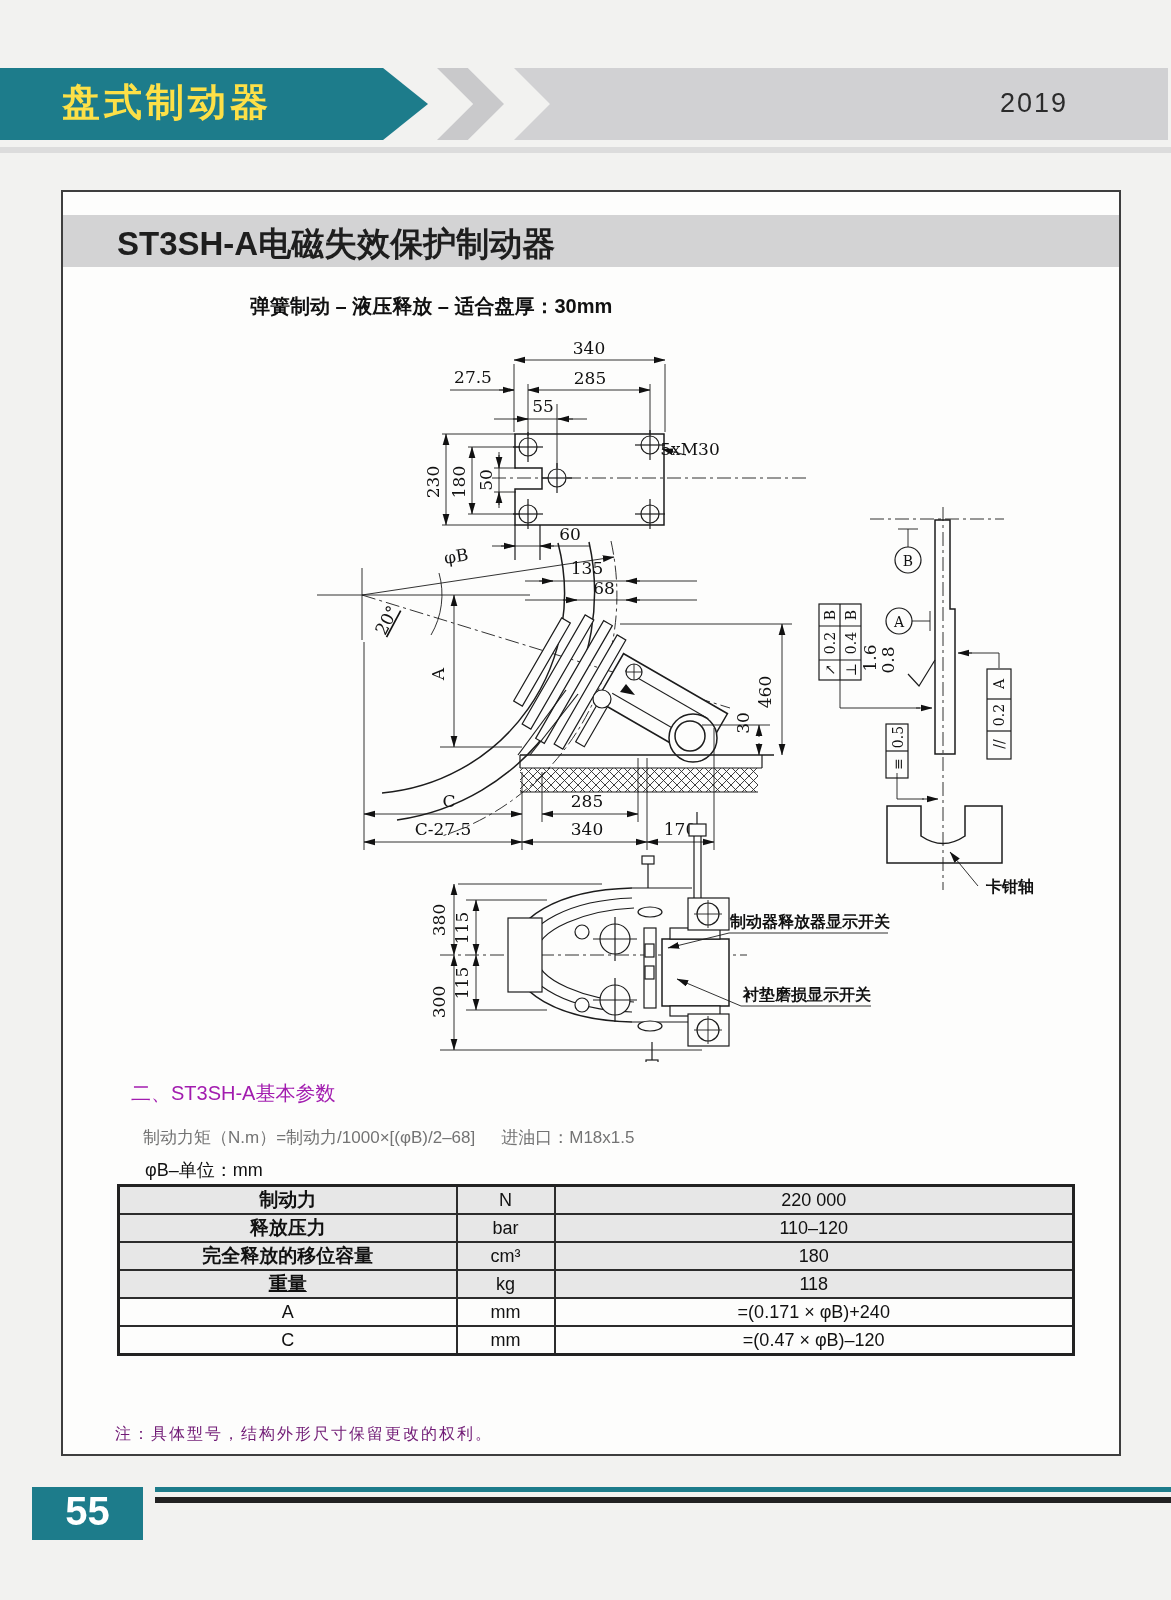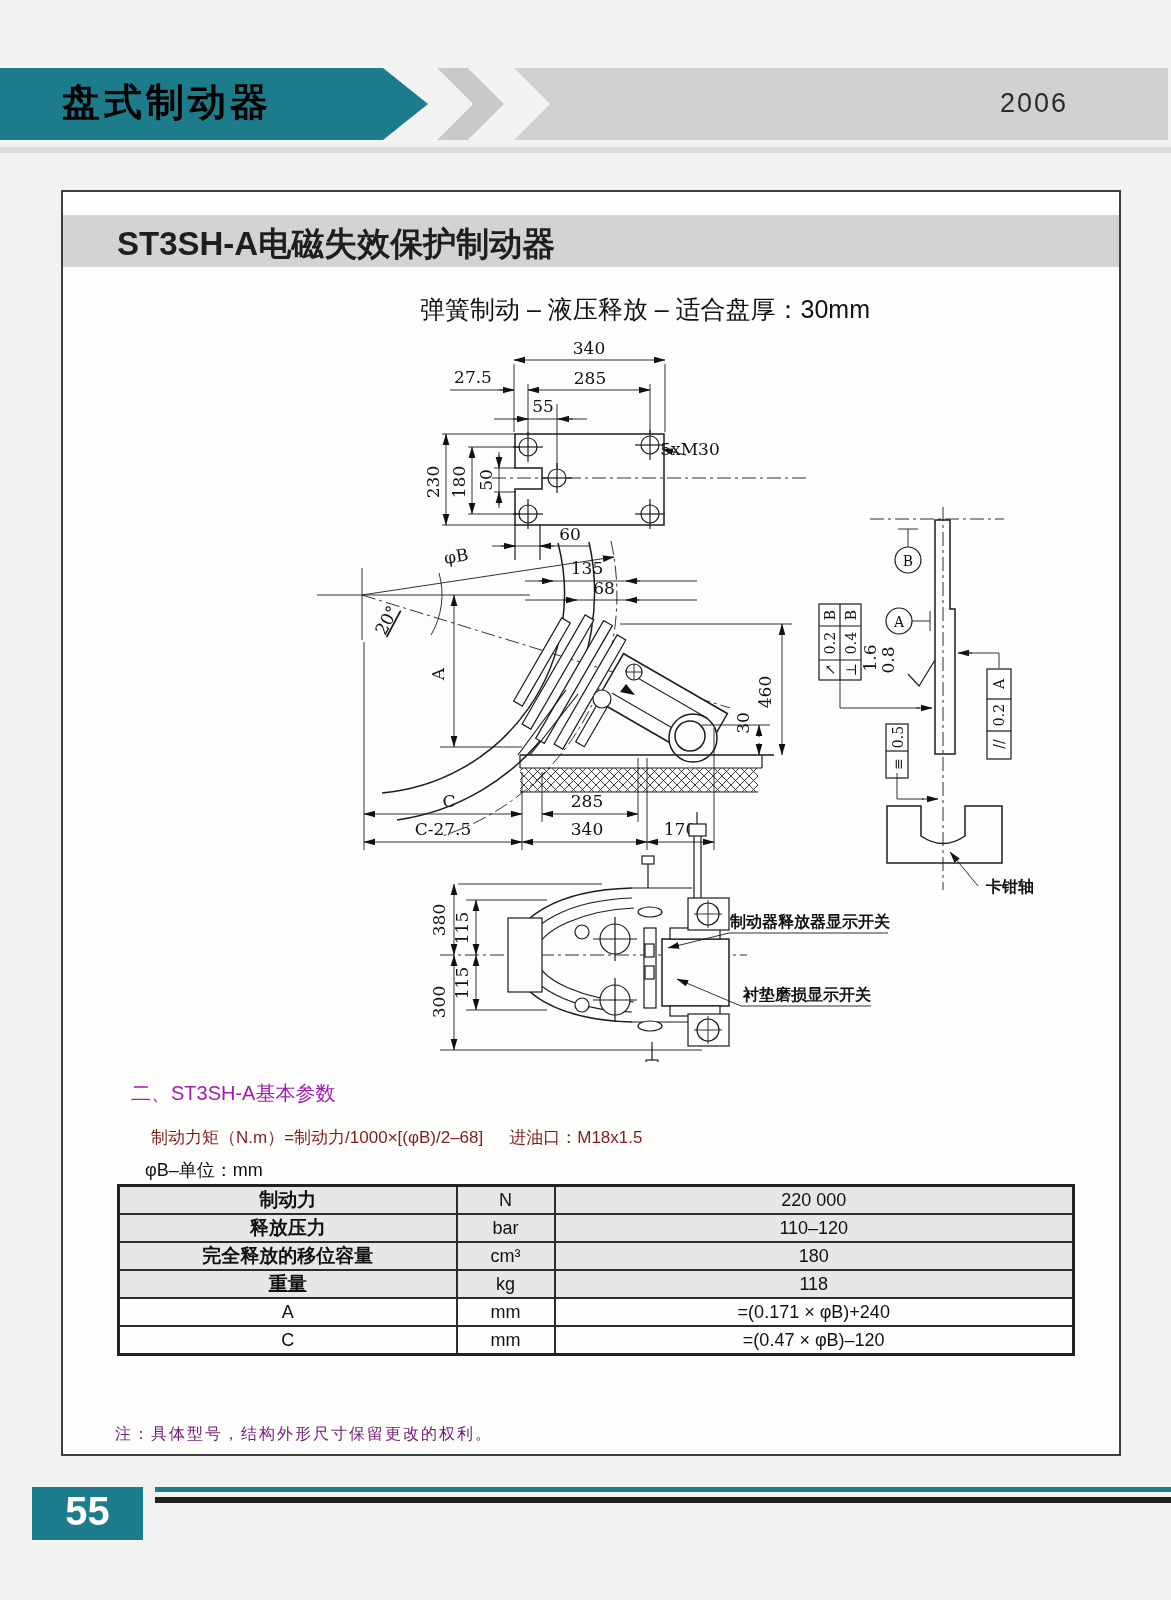--- a/index.html
+++ b/index.html
@@ -2,37 +2,37 @@
 <html><head>
 <meta charset="utf-8">
 <style>
   html,body{margin:0;padding:0;background:#e9e9e7;}
   #page{position:relative;width:1171px;height:1600px;background:#f2f2f0;overflow:hidden;
         font-family:"Liberation Sans",sans-serif;color:#222;}
   
   .hdr-teal{position:absolute;left:0;top:68px;width:428px;height:72px;background:#1d7c8b;
     clip-path:polygon(0 0,89.5% 0,100% 50%,89.5% 100%,0 100%);}
   .hdr-teal span{position:absolute;left:62px;top:50%;transform:translateY(-52%);
-    font-size:38px;font-weight:bold;color:#000000;letter-spacing:4px;}
+    font-size:38px;font-weight:bold;color:#fde047;letter-spacing:4px;}
   .hdr-chev{position:absolute;left:437px;top:68px;width:67px;height:72px;background:#c9c9cb;
     clip-path:polygon(0 0,46% 0,100% 50%,46% 100%,0 100%,54% 50%);}
   .hdr-bar{position:absolute;left:514px;top:68px;width:654px;height:72px;background:#d1d1d3;
     clip-path:polygon(0 0,100% 0,100% 100%,0 100%,5.5% 50%);}
   .hdr-year{position:absolute;left:1000px;top:88px;font-size:27px;color:#2b2b2b;letter-spacing:2px;}
   .hdr-line{position:absolute;left:0;top:147px;width:1171px;height:6px;background:#dcdcdc;}
   
   #box{position:absolute;left:61px;top:190px;width:1056px;height:1262px;background:#fdfdfc;
        border:2px solid #3e3e3e;}
   .title-band{position:absolute;left:0;top:23px;width:100%;height:52px;background:#d3d3d4;}
   .title-band h1{margin:0;position:absolute;left:54px;top:7px;font-size:33px;font-weight:bold;color:#1e1e1e;text-align:right;}
-  .subtitle{position:absolute;left:187px;top:101px;width:620px;text-align:right;
-    font-size:25px;font-weight:normal;color:#111;}
+  .subtitle{position:absolute;left:187px;top:101px;width:620px;text-align:left;
+    font-size:20px;font-weight:bold;color:#111;}
   .drawing{position:absolute;left:0;top:128px;}
   .sec-head{position:absolute;left:68px;top:888px;font-size:20px;font-weight:normal;color:#a21caf;}
-  .formula{position:absolute;left:80px;top:934px;font-size:17px;color:#7f1d1d;margin-left:8px;}
+  .formula{position:absolute;left:80px;top:934px;font-size:17px;color:#737373;}
   .formula .inlet{margin-left:26px;}
   .unitline{position:absolute;left:82px;top:966px;font-size:18px;color:#111;}
   
   table.params{position:absolute;left:54px;top:992px;border-collapse:collapse;table-layout:fixed;
     width:955px;border:3px solid #222;}
   table.params td{border:2px solid #2c2c2c;height:26px;text-align:center;font-size:18px;color:#111;
     padding:0 12px;overflow:hidden;white-space:nowrap;}
   table.params td.lbl{font-weight:bold;font-size:19px;}
   table.params tr.shaded td{background:#e7e7e7;}
   table.params tr.plain td{background:#fdfdfc;}
@@ -57,21 +57,21 @@
 </head>
 <body>
 
 <div id="page">
 
   <div class="hdr-teal">
     <span>盘式制动器</span>
   </div>
   <div class="hdr-chev"></div>
   <div class="hdr-bar"></div>
-  <div class="hdr-year">2006</div>
+  <div class="hdr-year">2019</div>
   <div class="hdr-line"></div>
 
   <div id="box">
     <div class="title-band">
       <h1>ST3SH-A电磁失效保护制动器</h1>
     </div>
     <div class="subtitle">弹簧制动 – 液压释放 – 适合盘厚：30mm</div>
 
     <svg class="drawing" width="1060" height="742" viewBox="61 318 1060 742">
       <defs>

